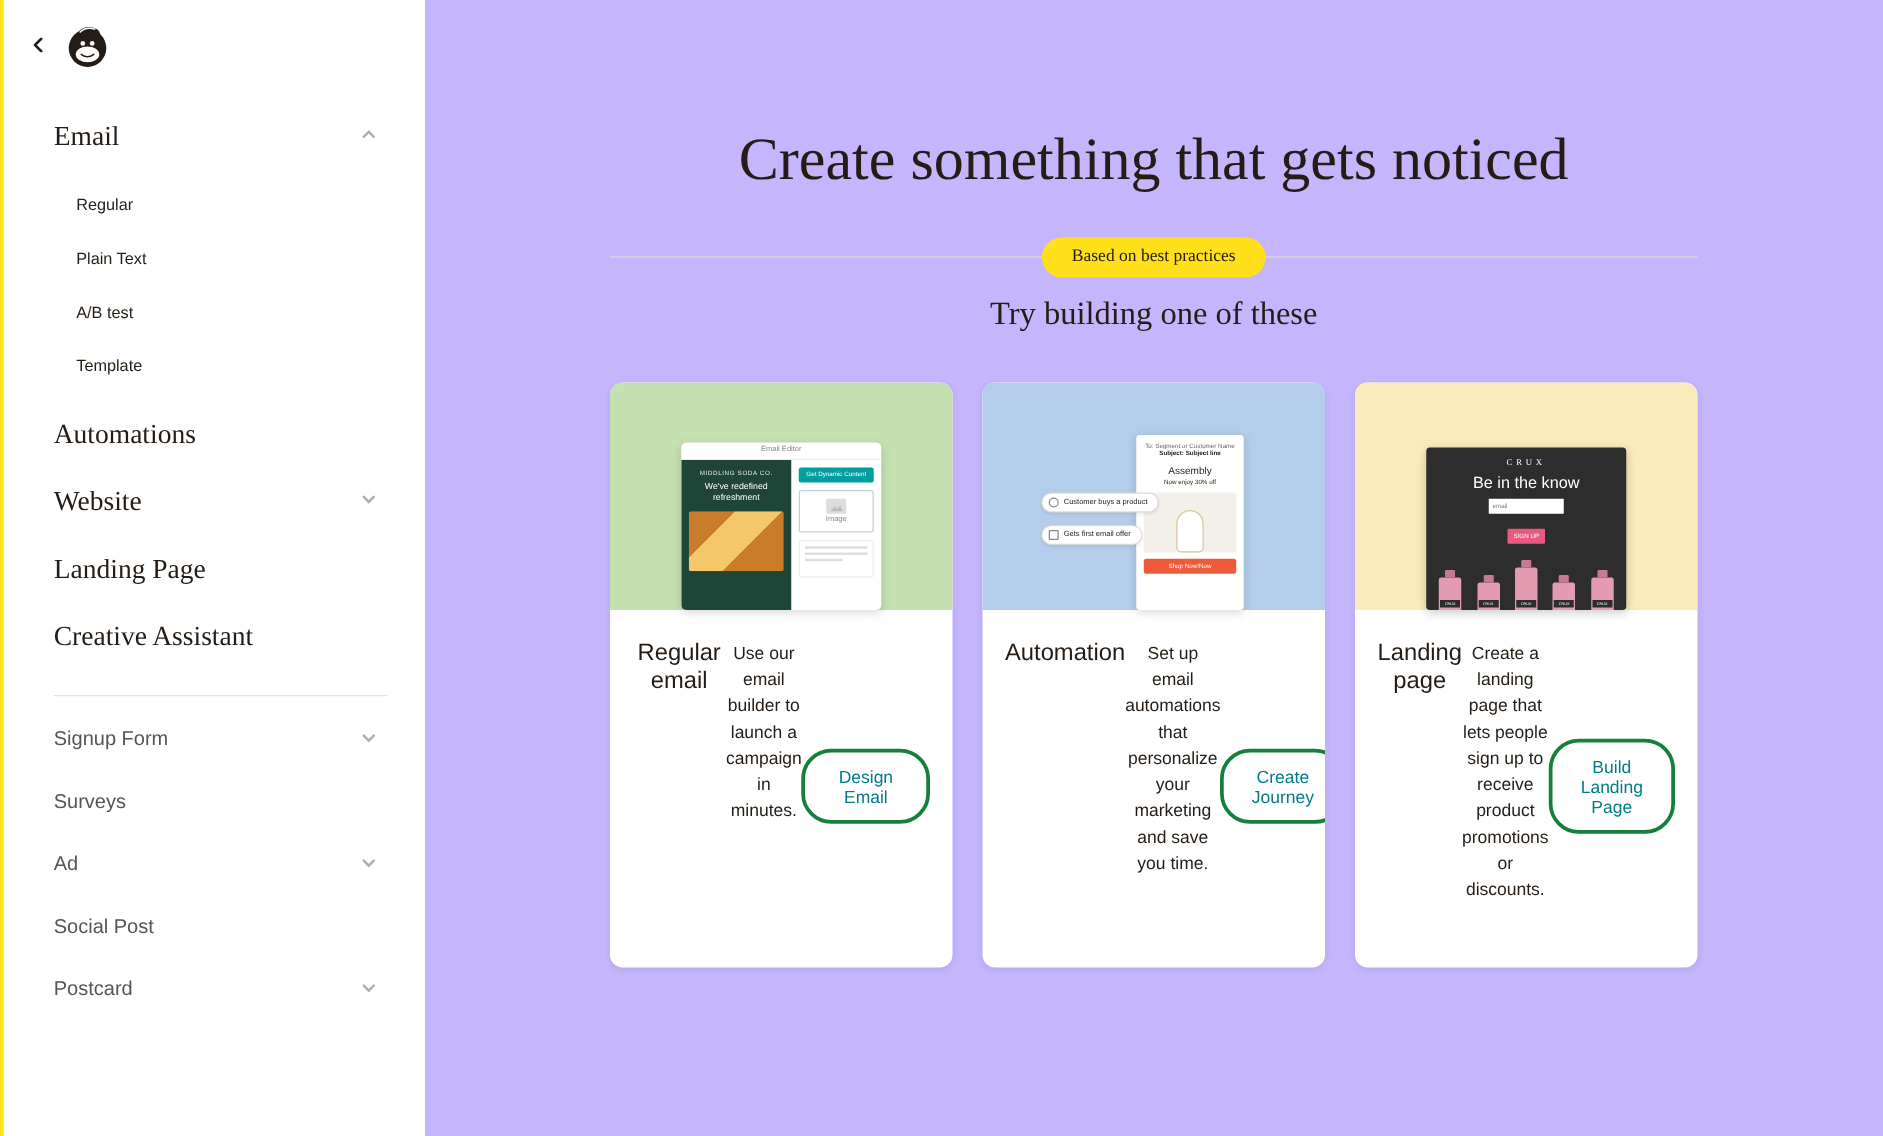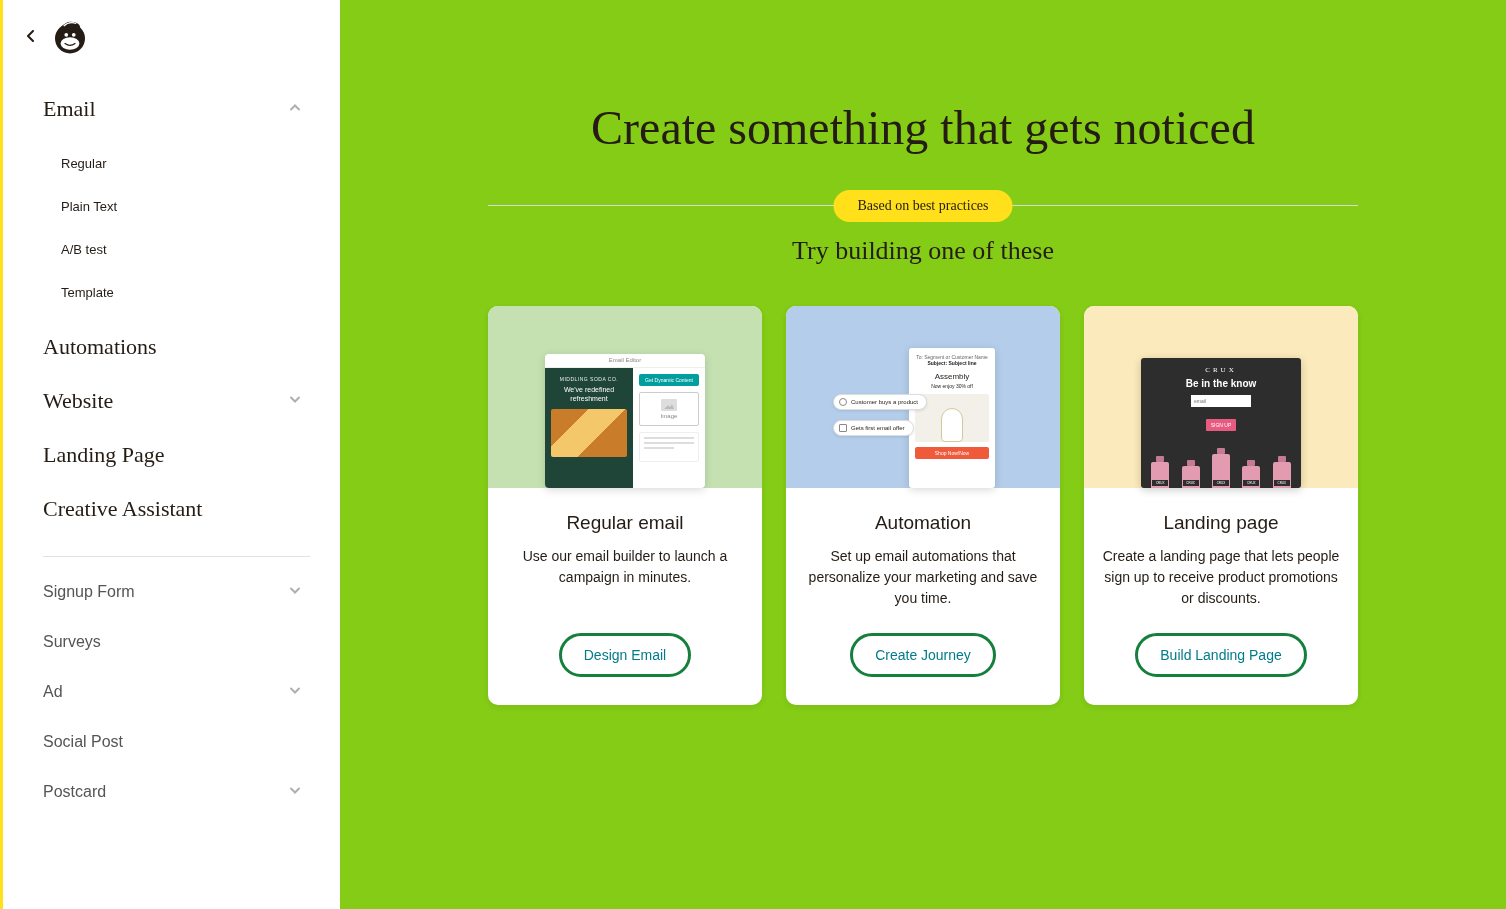--- a/index.html
+++ b/index.html
@@ -11,34 +11,34 @@
 .logo{width:42px;height:42px;display:flex;align-items:center;justify-content:center;}
 .logo svg{width:40px;height:40px;}
 .nav{padding:10px 30px 0 40px;}
 .nav-item{font-family:Georgia,'Times New Roman',serif;font-size:22px;color:#241c15;padding:14px 0;cursor:pointer;position:relative;}
 .nav-item.expanded{font-weight:500;}
 .nav-sub{padding:6px 0 6px 0;}
 .nav-sub-item{font-size:13px;color:#241c15;padding:14px 0 14px 18px;cursor:pointer;}
 .nav-chev{position:absolute;right:8px;top:50%;transform:translateY(-50%);color:#b0afab;font-size:18px;}
 .nav-divider{border:none;border-top:1px solid #e2e2e2;margin:20px 0 10px 0;}
 .nav-item.secondary{font-family:'Helvetica Neue',Helvetica,Arial,sans-serif;font-size:16px;color:#555;font-weight:400;padding:16px 0;}
-.main{flex:1;overflow-y:auto;background:#84cc16;}
+.main{flex:1;overflow-y:auto;background:#c4b5fd;}
 .hero{text-align:center;padding-top:100px;}
 .hero h1{font-family:Georgia,'Times New Roman',serif;font-weight:400;font-size:48px;line-height:1.15;margin:0 auto;max-width:700px;}
 .divider-wrap{position:relative;margin:50px auto 30px;width:870px;max-width:90%;font-family:Liberation Serif, serif;}
 .divider-line{border:none;border-top:1px solid #d9d9d6;margin:0;}
 .pill{position:absolute;left:50%;top:50%;transform:translate(-50%,-50%);background:#ffe01b;border-radius:20px;padding:8px 24px;font-size:14px;color:#241c15;}
 .subhead{font-family:Georgia,'Times New Roman',serif;font-size:26px;font-weight:400;margin:24px 0 40px;}
 .cards{display:flex;gap:24px;justify-content:center;padding:0 40px 60px;}
 .card{width:274px;background:#fff;border-radius:10px;overflow:hidden;box-shadow:0 2px 6px rgba(0,0,0,.08);display:flex;flex-direction:column;}
 .card-hero{height:182px;display:flex;align-items:flex-end;justify-content:center;flex-shrink:0;}
 .card-hero.g{background:#c5e1b2;}
 .card-hero.b{background:#b3cdea;}
 .card-hero.y{background:#fbeabb;}
-.card-body{padding:24px 18px 28px;text-align:center;display:flex;flex-direction:column;flex:1;}
+.card-body{padding:24px 18px 28px;text-align:center;display:flex;flex-direction:row;flex:1;}
 .card-title{font-size:19px;font-weight:500;margin:0 0 12px;}
 .card-desc{font-size:14px;line-height:1.5;color:#241c15;margin:0 0 24px;flex:1;}
 .card-btn{align-self:center;border:3px solid #15803d;color:#007c89;background:transparent;border-radius:24px;padding:11px 22px;font-size:14px;font-weight:400;cursor:pointer;}
 
 .mock{width:160px;height:134px;background:#fff;border-radius:4px;box-shadow:0 2px 8px rgba(0,0,0,.15);overflow:hidden;font-size:6px;position:relative;}
 .m1-top{height:14px;border-bottom:1px solid #eee;padding:3px 5px;color:#888;}
 .m1-body{display:flex;height:calc(100% - 14px);}
 .m1-left{width:55%;background:#1f4538;color:#fff;padding:8px 6px;text-align:center;}
 .m1-left .brand{font-size:5px;letter-spacing:.5px;margin-bottom:4px;opacity:.9;}
 .m1-left .head{font-size:7px;line-height:1.2;margin-bottom:6px;}
@@ -59,21 +59,21 @@
 .m2 .prod{height:48px;background:#f3efe9;border-radius:2px;display:flex;align-items:flex-end;justify-content:center;}
 .m2 .prod .lamp{width:22px;height:34px;background:#fff;border-radius:11px 11px 4px 4px;border:1px solid #d4c89a;}
 .m2 .shop{background:#ef5a3a;color:#fff;text-align:center;border-radius:2px;padding:3px;margin-top:5px;font-size:5px;}
 .m2chip{position:absolute;left:0;background:#fff;border:1px solid #ddd;border-radius:10px;padding:3px 8px 3px 5px;font-size:6px;display:flex;align-items:center;gap:4px;box-shadow:0 1px 3px rgba(0,0,0,.1);}
 .m2chip .ico{width:8px;height:8px;border:1px solid #888;border-radius:50%;display:inline-block;position:relative;}
 .m2chip.envelope .ico{border-radius:1px;}
 .m2chip.one{top:46px;}
 .m2chip.two{top:72px;}
 .m3{width:160px;height:130px;background:#2d2d2d;border-radius:3px;box-shadow:0 2px 8px rgba(0,0,0,.2);padding:8px;color:#fff;text-align:center;position:relative;overflow:hidden;}
 .m3 .brand{font-size:7px;letter-spacing:3px;margin-bottom:4px;font-family:Georgia,serif;}
-.m3 .head{font-size:10px;font-weight:700;margin-bottom:6px;}
+.m3 .head{font-size:13px;font-weight:400;margin-bottom:6px;}
 .m3 .form{display:flex;justify-content:center;gap:0;margin-bottom:6px;}
 .m3 .form input{width:60px;height:12px;border:none;font-size:5px;padding:0 3px;}
 .m3 .su{background:#e85b81;font-size:5px;padding:3px 5px;display:inline-block;border-radius:1px;margin-bottom:4px;}
 .m3 .bottles{position:absolute;bottom:0;left:0;right:0;height:42px;display:flex;align-items:flex-end;justify-content:space-around;padding:0 4px;}
 .m3 .bottle{width:18px;background:#e39bb1;border-radius:2px 2px 0 0;position:relative;}
 .m3 .bottle::before{content:'';position:absolute;top:-6px;left:50%;transform:translateX(-50%);width:8px;height:6px;background:#c77a95;border-radius:1px;}
 .m3 .bottle .lbl{position:absolute;bottom:2px;left:1px;right:1px;background:#2d2d2d;font-size:3px;padding:1px 0;}
 </style>
 </head>
 <body>

